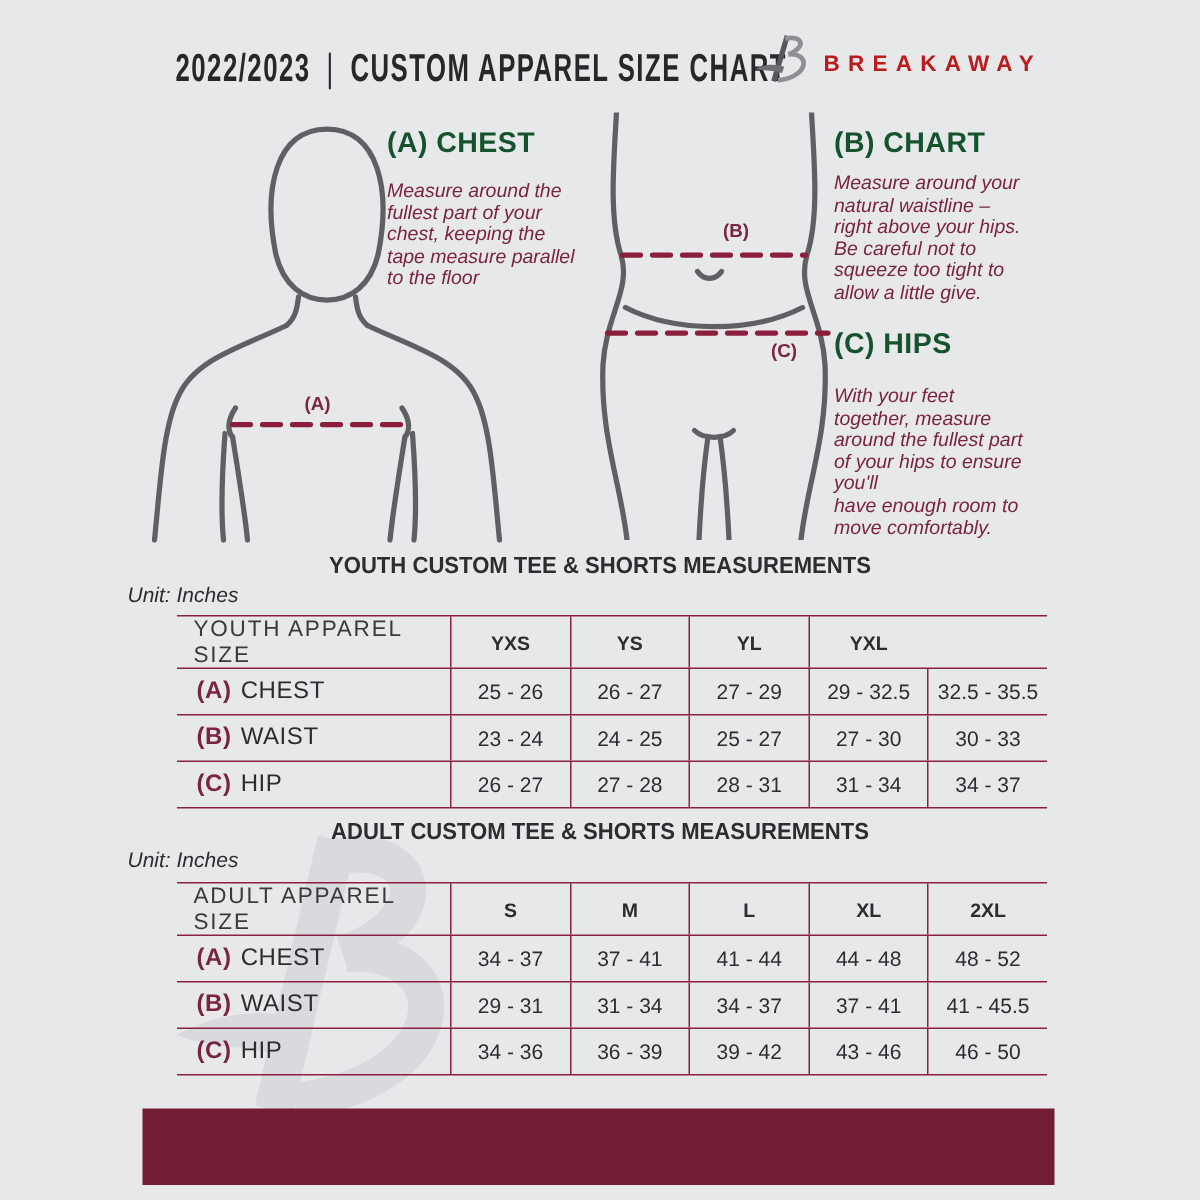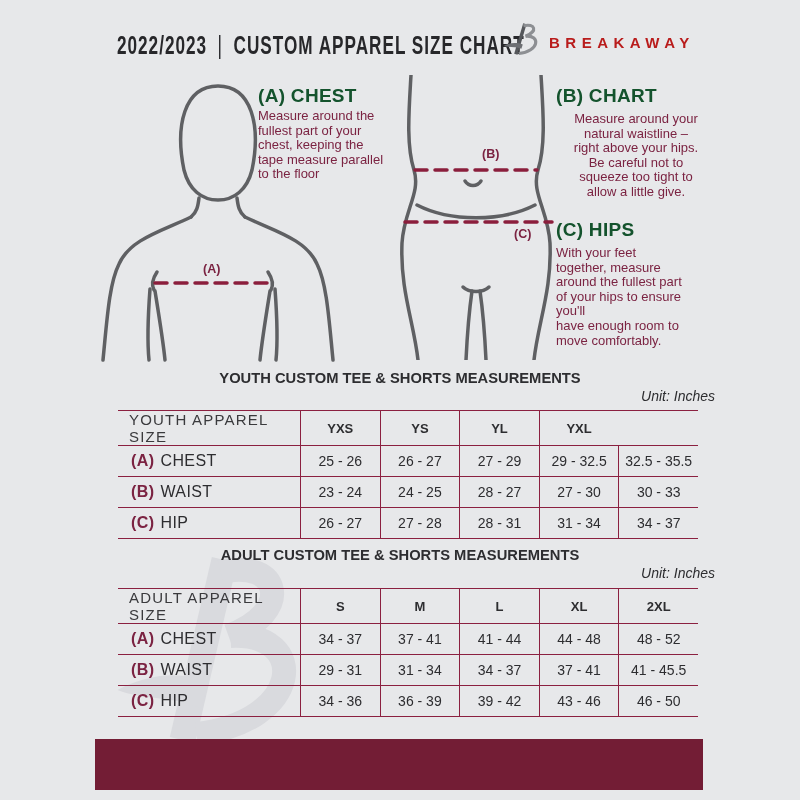--- a/index.html
+++ b/index.html
@@ -10,25 +10,25 @@
     color:#2d2d30;
   }
   .abs{position:absolute;}
   
   .title-wrap{left:117px;top:30px;white-space:nowrap;transform:scaleX(0.66);transform-origin:left top;}
   .title-wrap span{font-size:26px;font-weight:bold;letter-spacing:1.5px;color:#27272a;}
   .title-sep{margin:0 16px;font-weight:normal !important;color:#3a3a3d;}
   .brand{left:549px;top:34px;font-size:15px;font-weight:bold;letter-spacing:5.5px;color:#b91c1c;white-space:nowrap;}
   
   .g-head{font-size:19px;font-weight:bold;color:#14532d;letter-spacing:0.3px;white-space:nowrap;}
-  .g-body{font-size:13px;color:#7b2342;line-height:14.6px;white-space:pre-line;}
+  .g-body{font-size:13px;font-style:italic;color:#7b2342;line-height:14.6px;white-space:pre-line;margin-top:11px;}
   .marker{font-size:12.5px;font-weight:bold;color:#7b2342;}
   
   .sec-title{left:85px;width:630px;text-align:center;font-size:15.5px;font-weight:bold;color:#2d2d30;transform:scaleX(0.95);}
-  .sec-unit{left:85px;width:630px;text-align:right;font-size:14px;font-style:italic;color:#2d2d30;}
+  .sec-unit{left:85px;width:630px;text-align:left;font-size:14px;font-style:italic;color:#2d2d30;}
   
   .sizetable{left:118px;width:580px;border-top:1.6px solid #8b2040;border-bottom:1.6px solid #8b2040;background:transparent;z-index:2;}
   .trow{display:grid;grid-template-columns:182px repeat(5,1fr);height:30px;}
   .trow.head{height:34px;}
   .trow + .trow{border-top:1.4px solid #8b2040;}
   .cell{display:flex;align-items:center;justify-content:center;font-size:14px;color:#2d2d30;}
   .cell.lab{justify-content:flex-start;padding-left:11px;font-size:15px;letter-spacing:1.2px;color:#3a3a3d;}
   .cell.size{font-weight:bold;font-size:13px;}
   .cell.size,.cell.val{border-left:1.4px solid #8b2040;}
   .cell.rowlab{justify-content:flex-start;padding-left:13px;font-size:16px;letter-spacing:0.4px;}
@@ -91,21 +91,21 @@
 <span class="abs marker" style="left:514px;top:227px;">(C)</span>
 
 <div class="abs g-head" style="left:258px;top:85px;">(A) CHEST</div>
 <div class="abs g-body" style="left:258px;top:109px;width:150px;">Measure around the
 fullest part of your
 chest, keeping the
 tape measure parallel
 to the floor</div>
 
 <div class="abs g-head" style="left:556px;top:85px;">(B) CHART</div>
-<div class="abs g-body" style="left:556px;top:112px;width:160px;text-align:center;">Measure around your
+<div class="abs g-body" style="left:556px;top:104px;width:160px;">Measure around your
 natural waistline –
 right above your hips.
 Be careful not to
 squeeze too tight to
 allow a little give.</div>
 
 <div class="abs g-head" style="left:556px;top:219px;">(C) HIPS</div>
 <div class="abs g-body" style="left:556px;top:246px;width:160px;">With your feet
 together, measure
 around the fullest part
@@ -136,21 +136,21 @@
     <div class="cell val">29 - 32.5</div>
     <div class="cell val">32.5 - 35.5</div>
   </div>
   <div class="trow">
     <div class="cell rowlab">
         <span class="pfx">(B)</span>
         <span>WAIST</span>
       </div>
     <div class="cell val">23 - 24</div>
     <div class="cell val">24 - 25</div>
-    <div class="cell val">28 - 27</div>
+    <div class="cell val">25 - 27</div>
     <div class="cell val">27 - 30</div>
     <div class="cell val">30 - 33</div>
   </div>
   <div class="trow">
     <div class="cell rowlab">
         <span class="pfx">(C)</span>
         <span>HIP</span>
       </div>
     <div class="cell val">26 - 27</div>
     <div class="cell val">27 - 28</div>

